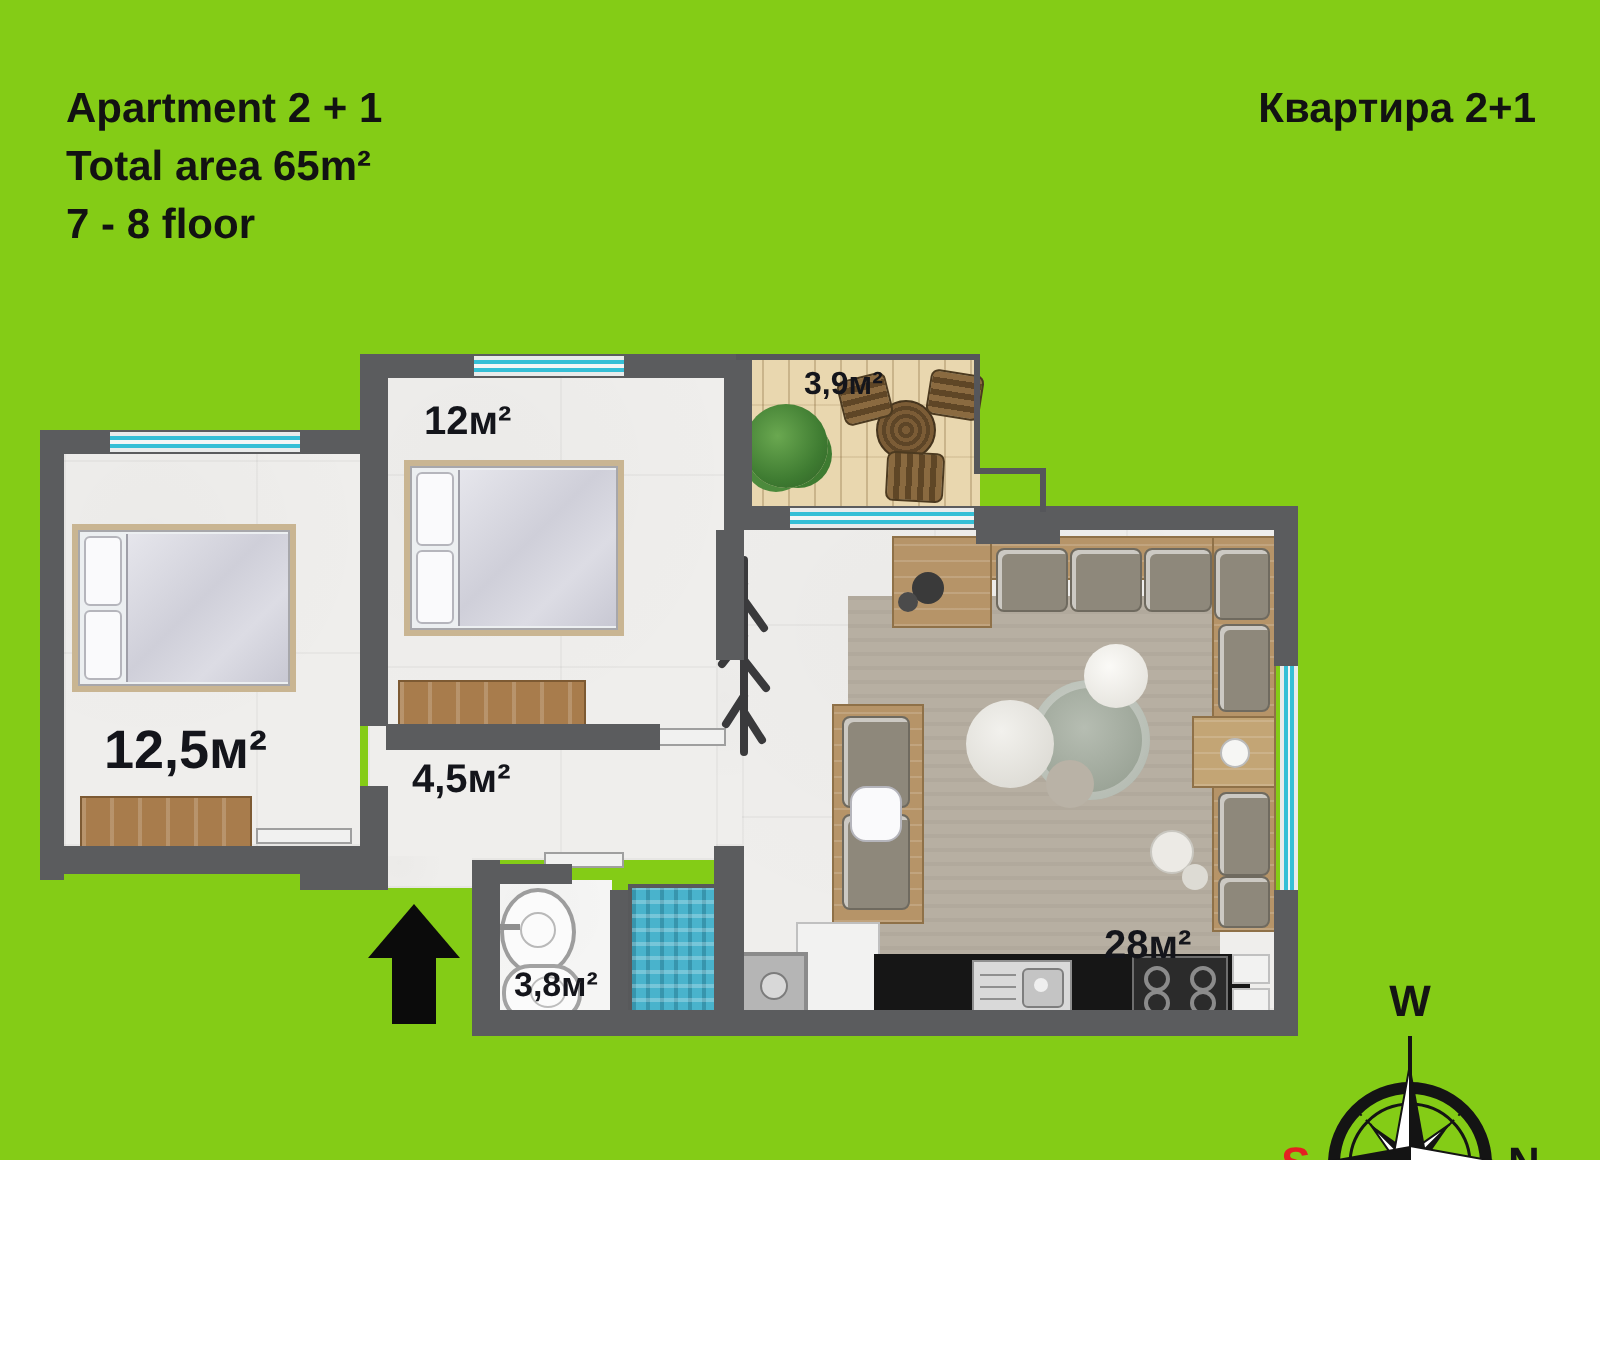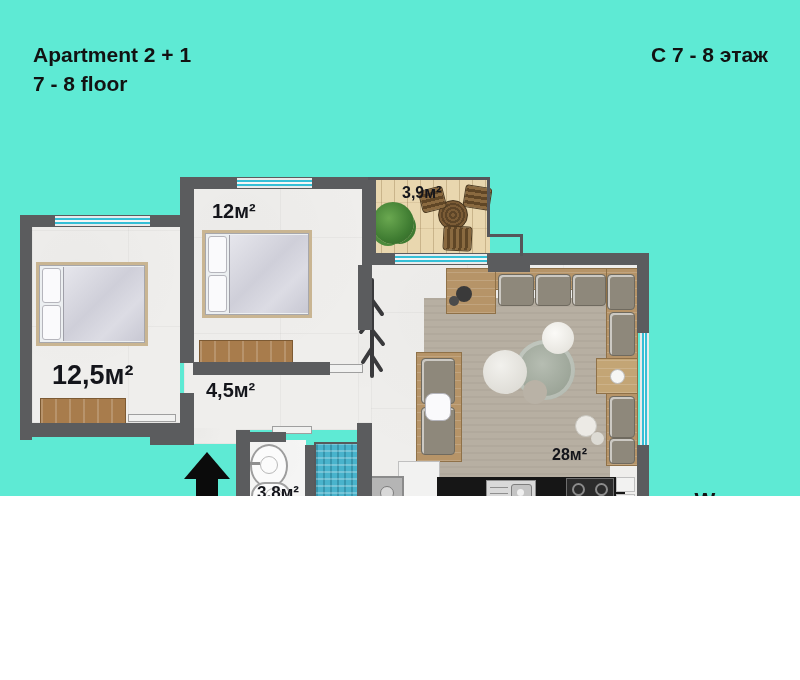--- a/index.html
+++ b/index.html
@@ -1,16 +1,16 @@
 <!DOCTYPE html>
 <html><head>
 <meta charset="utf-8">
 <style>
   html,body{margin:0;padding:0;background:#ffffff;}
-  .stage{position:relative;width:800px;height:496px;background:#5eead4;overflow:hidden;
+  .stage{position:relative;width:800px;height:580px;background:#84cc16;overflow:hidden;
          font-family:"Liberation Sans",sans-serif;}
   .abs{position:absolute;}
   
   .title{font-weight:bold;font-size:21px;line-height:29px;color:#121212;white-space:nowrap;}
   .title.right{text-align:right;}
   
   .wall{background:#5b5c5e;}
   .floor{background-color:#efeeec;
     background-image:
       repeating-linear-gradient(0deg, rgba(0,0,0,0.035) 0 1px, transparent 1px 96px),
@@ -45,24 +45,25 @@
   .arrow-shaft{background:#0b0b0b;}
   svg text{font-family:"Liberation Sans",sans-serif;}
 </style>
 </head>
 <body>
 
 <div class="stage">
 
   <div class="abs title" style="left:33px;top:40px;">
     <div>Apartment 2 + 1</div>
+    <div>Total area 65m²</div>
     <div>7 - 8 floor</div>
   </div>
   <div class="abs title right" style="right:32px;top:40px;">
-    <div>С 7 - 8 этаж</div>
+    <div>Квартира 2+1</div>
   </div>
 
   <div class="abs floor" style="left:32px;top:227px;width:148px;height:196px;"></div>
   <div class="abs floor" style="left:184px;top:189px;width:179px;height:241px;"></div>
   <div class="abs floor" style="left:358px;top:330px;width:14px;height:93px;"></div>
   <div class="abs floor" style="left:184px;top:428px;width:52px;height:16px;"></div>
   <div class="abs floor white" style="left:248px;top:440px;width:58px;height:66px;"></div>
   <div class="abs floor" style="left:371px;top:265px;width:266px;height:240px;"></div>
   <div class="abs balcony-floor" style="left:368px;top:180px;width:122px;height:75px;"></div>
 
@@ -182,21 +183,21 @@
   <div class="abs rail" style="left:368px;top:177px;width:122px;height:3px;"></div>
   <div class="abs rail" style="left:487px;top:177px;width:3px;height:60px;"></div>
   <div class="abs rail" style="left:487px;top:234px;width:36px;height:3px;"></div>
   <div class="abs rail" style="left:520px;top:234px;width:3px;height:22px;"></div>
 
   <div class="abs arealabel" style="left:212px;top:200px;font-size:20px;">12м²</div>
   <div class="abs arealabel" style="left:402px;top:184px;font-size:16px;">3,9м²</div>
   <div class="abs arealabel" style="left:52px;top:360px;font-size:27px;">12,5м²</div>
   <div class="abs arealabel" style="left:206px;top:379px;font-size:20px;">4,5м²</div>
   <div class="abs arealabel" style="left:257px;top:483px;font-size:17px;">3,8м²</div>
-  <div class="abs arealabel" style="left:552px;top:446px;font-size:16px;">28м²</div>
+  <div class="abs arealabel" style="left:552px;top:462px;font-size:20px;">28м²</div>
 
   <div class="abs" style="left:184px;top:452px;width:46px;height:62px;">
     <div class="abs arrow-head" style="left:0;top:0;"></div>
     <div class="abs arrow-shaft" style="left:12px;top:26px;width:22px;height:34px;"></div>
   </div>
 
   <svg class="abs" style="left:638px;top:490px;" width="134" height="170" viewBox="0 0 134 170">
     <line x1="67" y1="28" x2="67" y2="156" stroke="#141414" stroke-width="2"></line>
     <line x1="24" y1="92" x2="112" y2="92" stroke="#141414" stroke-width="2"></line>
     <line x1="40" y1="65" x2="94" y2="119" stroke="#141414" stroke-width="1" stroke-dasharray="4 3"></line>

